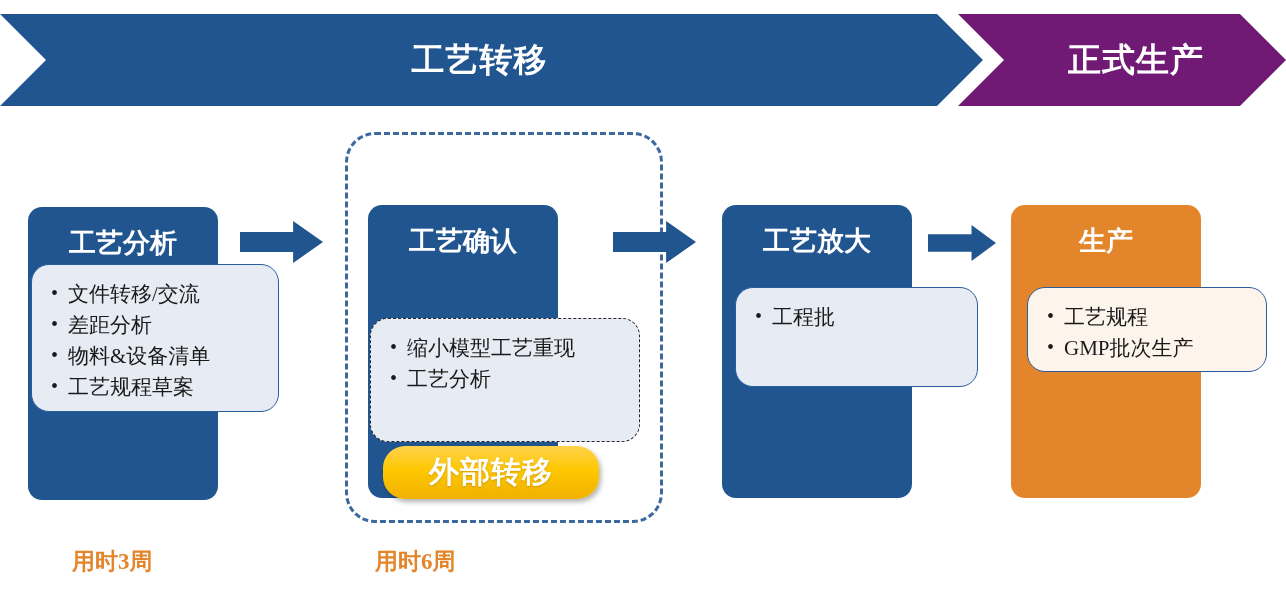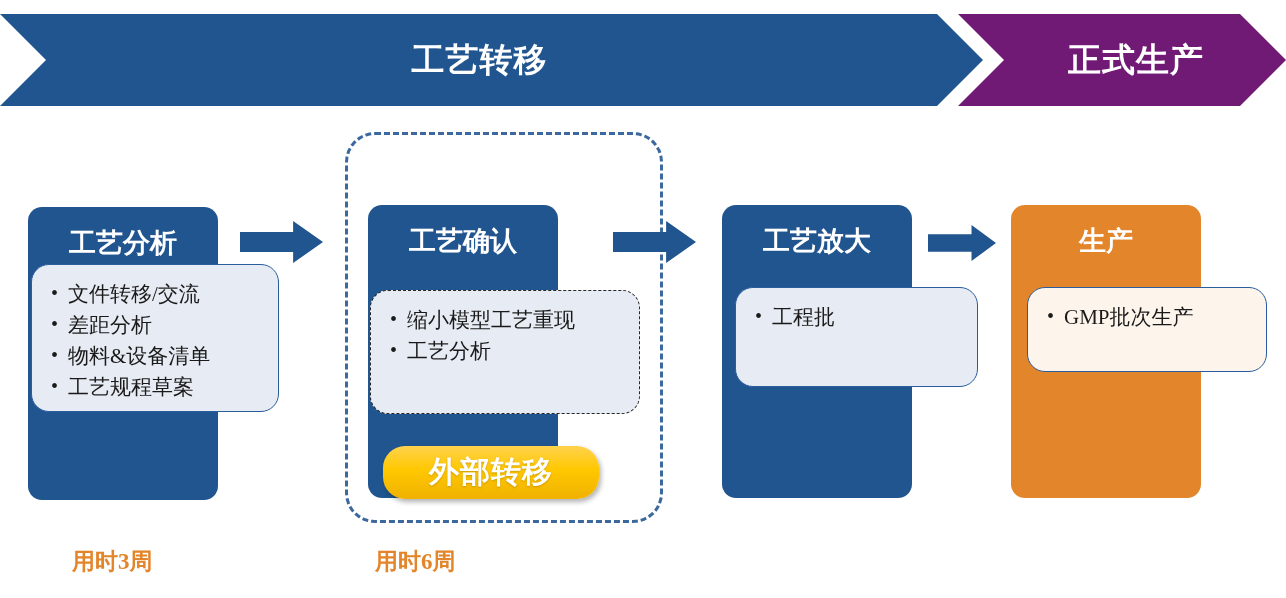--- a/index.html
+++ b/index.html
@@ -89,20 +89,21 @@
     background: #E7ECF4;
     border: 1px solid #2A5D9E;
   }
   .detailbox.peach {
     background: #FDF4EC;
     border: 1px solid #2A5D9E;
   }
   .detailbox.dashed-black {
     background: #E7ECF4;
     border: 1px dashed #262626;
+    margin-top: 28px;
   }
   .detailbox ul {
     margin: 0;
     padding: 0 0 0 18px;
     list-style: none;
   }
   .detailbox li {
     position: relative;
     color: #1A1A1A;
     font-size: 21px;
@@ -219,20 +220,21 @@
     </ul>
   </div>
 
   <div class="arrow" style="left:928px; top:225px; width:68px; height:36px;"></div>
 
   <div class="card card-orange" style="left:1011px; top:205px; width:190px; height:293px;">
     <div class="card-title">生产</div>
   </div>
   <div class="detailbox peach" style="left:1027px; top:287px; width:240px; height:85px;">
     <ul>
+      <li>工艺规程</li>
       <li>GMP批次生产</li>
     </ul>
   </div>
 
   <div class="duration" style="left:72px; top:546px;">用时3周</div>
   <div class="duration" style="left:375px; top:546px;">用时6周</div>
 
 </div>
 
 </body></html>

